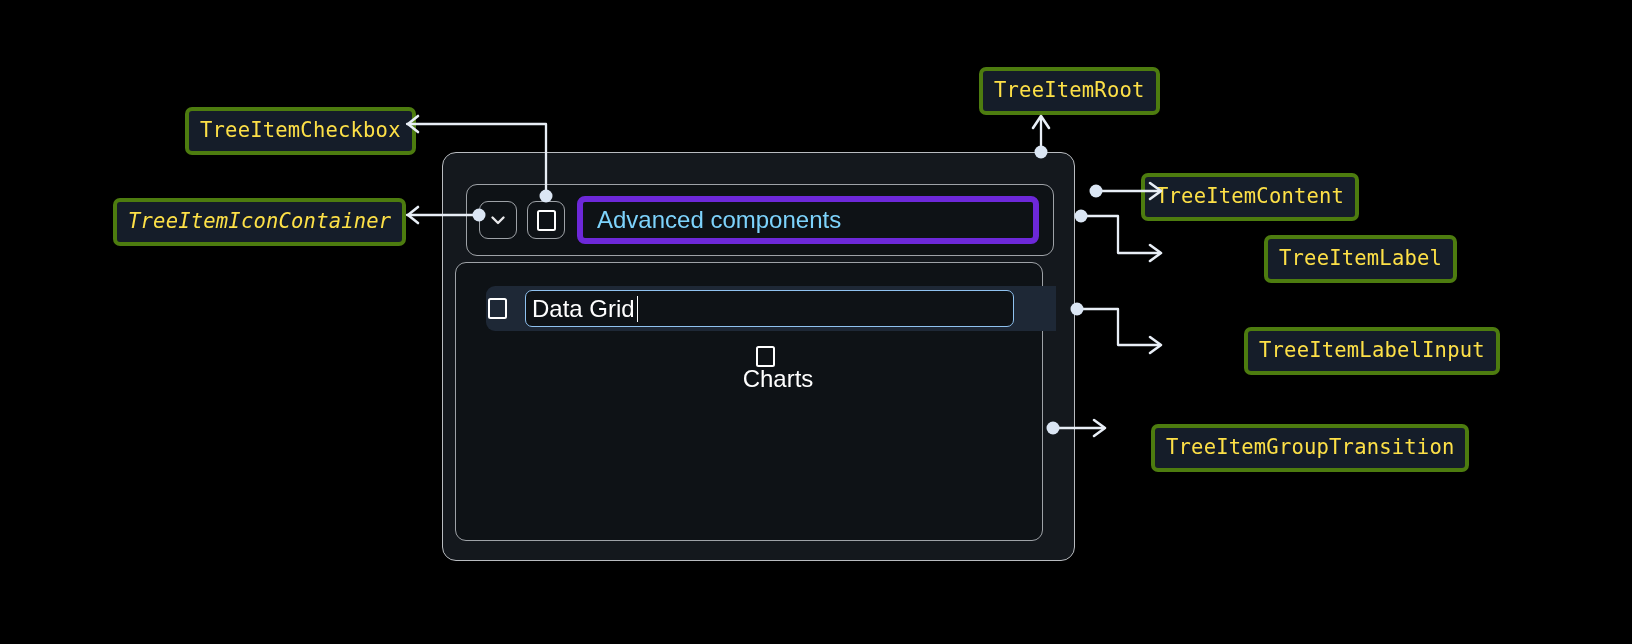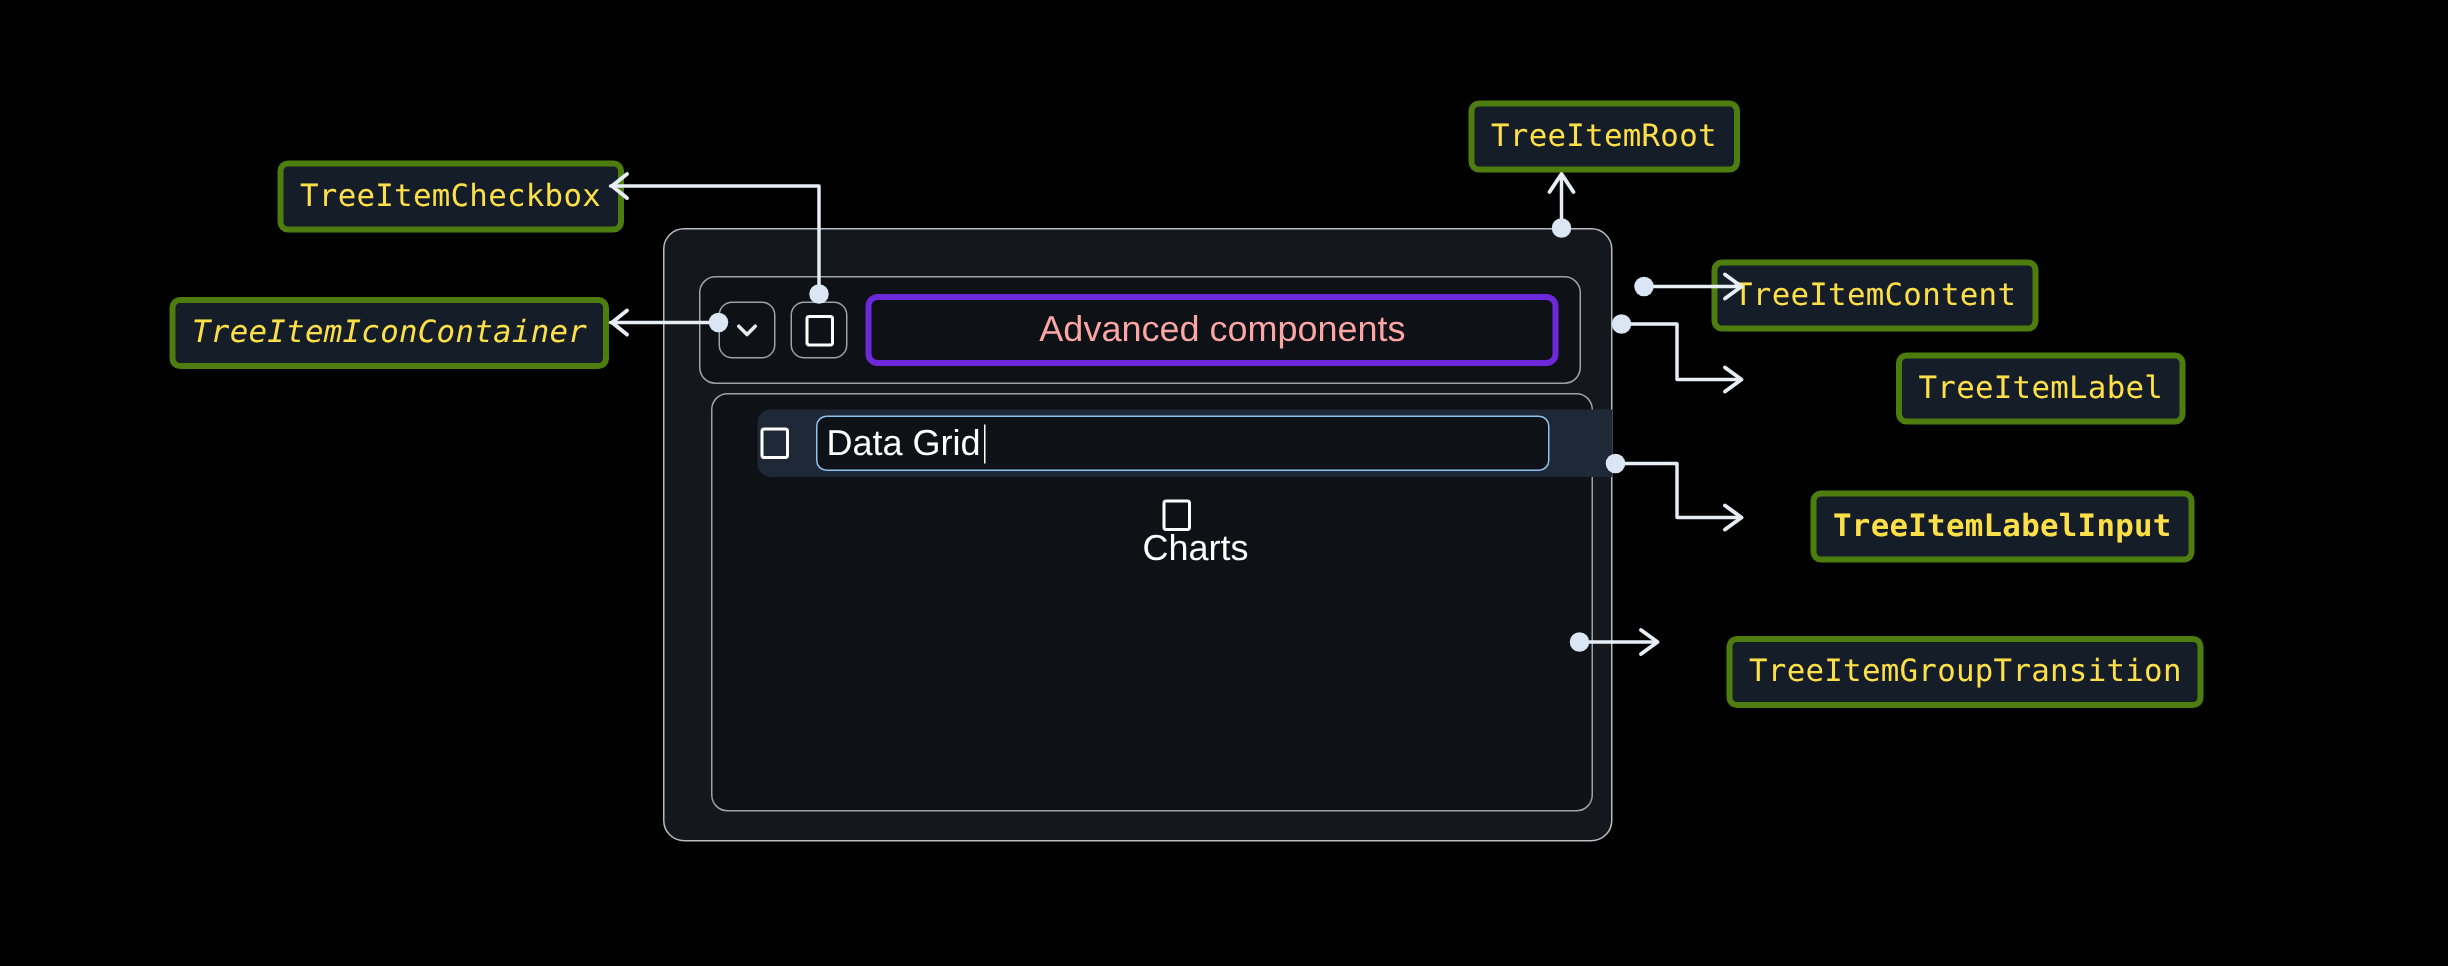--- a/index.html
+++ b/index.html
@@ -104,42 +104,41 @@
     border: 2.4px solid #ffffff;
     border-radius: 2.5px;
     flex: none;
   }
 
   #tree-label {
     box-sizing: border-box;
     margin-left: 12px;
     width: 462px;
     height: 48px;
-    border: 4px solid #6d28d9;
+    border: 6px solid #6d28d9;
     border-radius: 8px;
     display: flex;
     align-items: center;
-    color: #fca5a5;
+    color: #7dd3fc;
     font-size: 24px;
     padding-left: 14px;
     flex: none;
-    justify-content: center;
   }
 
   #group-transition {
     position: absolute;
-    left: 31px;
+    left: 12px;
     top: 109px;
     width: 588px;
     height: 279px;
     box-sizing: border-box;
     background: #0e1216;
     border: 1px solid #9ea2a7;
     border-radius: 11px;
-    padding-top: 10px;
+    padding-top: 23px;
   }
 
   .child-row {
     position: relative;
     height: 45px;
     display: flex;
     align-items: center;
     box-sizing: border-box;
     padding-left: 32px;
   }
@@ -232,21 +231,21 @@
 <div class="badge" style="left:149px; top:107px;">TreeItemCheckbox</div>
 
 <div class="badge" style="left:77px; top:198px;font-style:italic;">TreeItemIconContainer</div>
 
 <div class="badge" style="left:943px; top:67px;">TreeItemRoot</div>
 
 <div class="badge" style="left:1105px; top:173px;">TreeItemContent</div>
 
 <div class="badge" style="left:1228px; top:235px;">TreeItemLabel</div>
 
-<div class="badge" style="left:1171px; top:327px;font-weight:bold;">TreeItemLabelInput</div>
+<div class="badge" style="left:1208px; top:327px;">TreeItemLabelInput</div>
 
 <div class="badge" style="left:1115px; top:424px;">TreeItemGroupTransition</div>
 
 <svg id="wires">
   <g stroke="#e8eef6" stroke-width="2.3" fill="none" stroke-linecap="round" stroke-linejoin="round">
 
     <path d="M407 124 L546 124 L546 196"></path>
     <path d="M418 116 L408 124 L418 132" stroke-width="2.6"></path>
     <circle cx="546" cy="196" r="6.5" fill="#dbe6f4" stroke="none"></circle>
 

